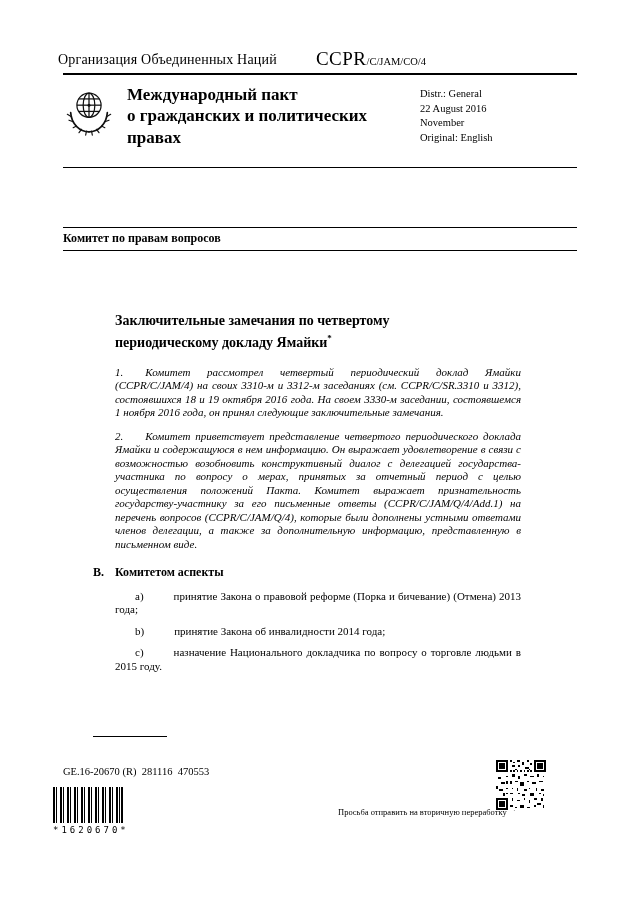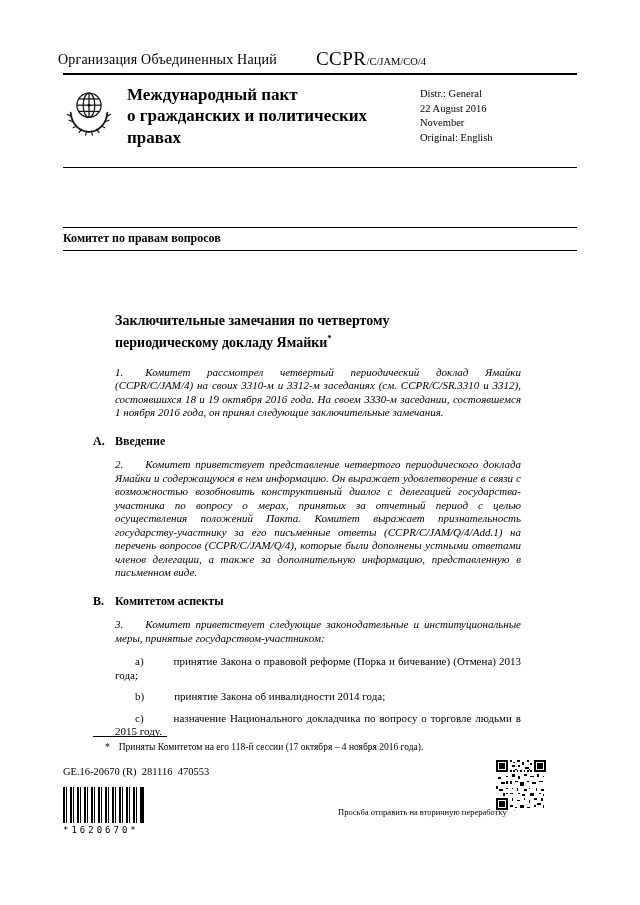--- a/index.html
+++ b/index.html
@@ -48,21 +48,21 @@
   .item { margin:0 0 8px 52px; width:406px; text-indent:20px; }
 
   
   .footnote-area { position:absolute; left:63px; top:736px; width:458px; }
   .fn-rule { margin-left:30px; width:74px; height:1px; background:#000; }
   .footnote { margin:5px 0 0 42px; font-size:9.5px; text-align:left; }
   .fn-marker { display:inline-block; margin-right:9px; }
 
   
   .ge-ref { position:absolute; left:63px; top:766px; font-size:10.5px; white-space:pre; }
-  .barcode-block { position:absolute; left:63px; top:787px; width:81px; }
+  .barcode-block { position:absolute; left:53px; top:787px; width:70px; }
   .barcode-bars { height:36px; background:
     repeating-linear-gradient(90deg,
       #000 0px, #000 2px, #fff 2px, #fff 3px,
       #000 3px, #000 4px, #fff 4px, #fff 7px,
       #000 7px, #000 9px, #fff 9px, #fff 10px,
       #000 10px, #000 11px, #fff 11px, #fff 14px);
     border-right:2px solid #000; }
   .barcode-label { margin-top:2px; font-family:"DejaVu Sans Mono", monospace;
     font-size:9px; letter-spacing:3px; white-space:nowrap; }
   .recycle-note { position:absolute; left:338px; top:807px; font-size:8.5px; }
@@ -113,36 +113,33 @@
 
   <div class="rule committee-rule-top"></div>
   <div class="committee">Комитет по правам вопросов</div>
   <div class="rule committee-rule-bottom"></div>
 
   <main class="content">
     <h1 class="doc-title"><span>Заключительные замечания по четвертому периодическому докладу Ямайки</span><sup class="fn-ref">*</sup></h1>
 
     <p class="para"><span class="pnum">1.</span><span class="tab tab-num"></span><span>Комитет рассмотрел четвертый периодический доклад Ямайки (CCPR/C/JAM/4) на своих 3310-м и 3312-м заседаниях (см. CCPR/C/SR.3310 и 3312), состоявшихся 18 и 19 октября 2016 года. На своем 3330-м заседании, состоявшемся 1 ноября 2016 года, он принял следующие заключительные замечания.</span></p>
 
-    <h2 class="section-heading"><span class="slabel">A.</span><span>Введение</span></h2>
 
     <p class="para"><span class="pnum">2.</span><span class="tab tab-num"></span><span>Комитет приветствует представление четвертого периодического доклада Ямайки и содержащуюся в нем информацию. Он выражает удовлетворение в связи с возможностью возобновить конструктивный диалог с делегацией государства-участника по вопросу о мерах, принятых за отчетный период с целью осуществления положений Пакта. Комитет выражает признательность государству-участнику за его письменные ответы (CCPR/C/JAM/Q/4/Add.1) на перечень вопросов (CCPR/C/JAM/Q/4), которые были дополнены устными ответами членов делегации, а также за дополнительную информацию, представленную в письменном виде.</span></p>
 
     <h2 class="section-heading"><span class="slabel">B.</span><span>Комитетом аспекты</span></h2>
 
-    <p class="para"><span class="pnum">3.</span><span class="tab tab-num"></span><span>Комитет приветствует следующие законодательные и институциональные меры, принятые государством-участником:</span></p>
 
     <p class="item"><span class="ilabel">a)</span><span class="tab tab-item"></span><span>принятие Закона о правовой реформе (Порка и бичевание) (Отмена) 2013 года;</span></p>
     <p class="item"><span class="ilabel">b)</span><span class="tab tab-item"></span><span>принятие Закона об инвалидности 2014 года;</span></p>
     <p class="item"><span class="ilabel">c)</span><span class="tab tab-item"></span><span>назначение Национального докладчика по вопросу о торговле людьми в 2015 году.</span></p>
   </main>
 
   <div class="footnote-area">
     <div class="fn-rule"></div>
-    <p class="footnote"><span class="fn-marker">*</span><span>Приняты Комитетом на его 118-й сессии (17 октября – 4 ноября 2016 года).</span></p>
   </div>
 
   <div class="ge-ref">GE.16-20670 (R)  281116  470553</div>
 
   <div class="barcode-block">
     <div class="barcode-bars"></div>
     <div class="barcode-label">*1620670*</div>
   </div>
 
   <div class="recycle-note">Просьба отправить на вторичную переработку</div>

